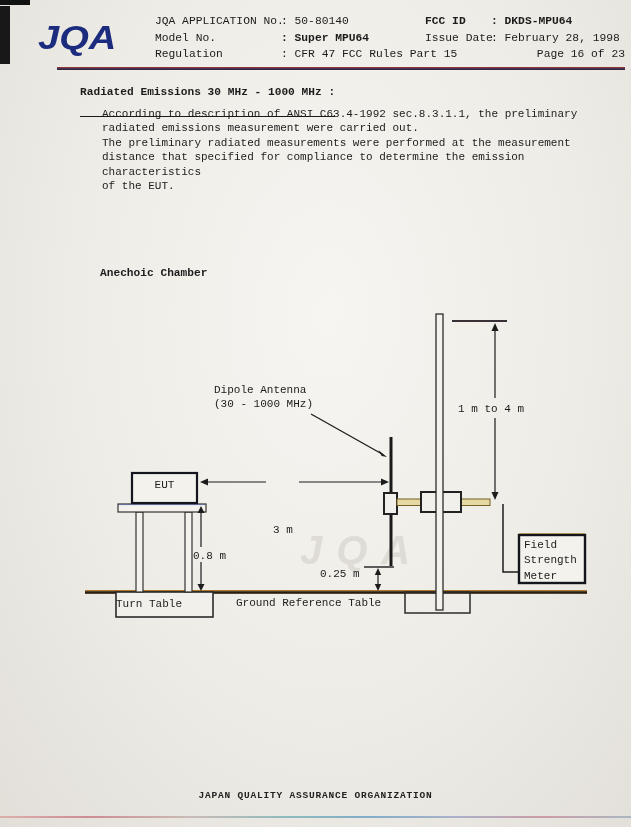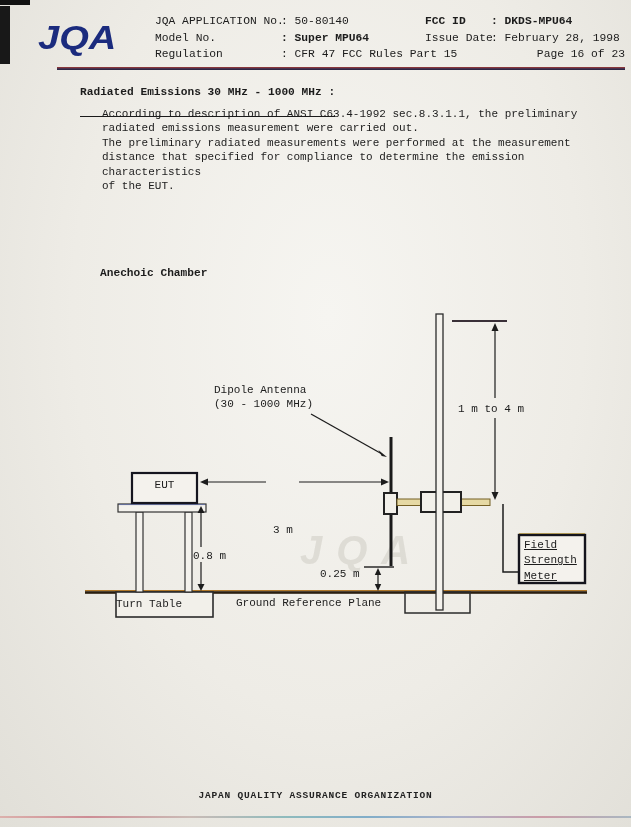--- a/index.html
+++ b/index.html
@@ -47,21 +47,21 @@
   
   .dlabel { font-size:11px; line-height:14px; }
   .lbl-dipole { left:214px; top:383px; }
   .lbl-1to4 { left:458px; top:402px; width:74px; text-align:left; }
   .lbl-3m { left:266px; top:475px; width:34px; text-align:center;margin-top:48px; }
   .lbl-08 { left:193px; top:549px; width:42px; }
   .lbl-025 { left:320px; top:567px; width:48px; }
   .lbl-eut { left:132px; top:478px; width:65px; text-align:center; }
   .lbl-turntable { left:116px; top:597px; width:118px; text-align:left; }
   .lbl-grp { left:236px; top:596px; }
-  .lbl-fsm { left:524px; top:538px; line-height:15.4px;text-decoration:underline; }
+  .lbl-fsm { left:524px; top:538px; line-height:15.4px; }
   .watermark { left:300px; top:528px; width:200px;
     font-family:"Liberation Sans",sans-serif; font-weight:900; font-style:italic;
     font-size:40px; letter-spacing:14px; color:rgba(195,192,183,0.42); z-index:1; }
 
   svg.diagram { left:0; top:0; z-index:2; position:absolute; }
   .txt { z-index:3; }
 
   
   .footer { left:0; top:790px; width:631px; text-align:center;
     font-family:Liberation Mono, monospace;
@@ -170,18 +170,18 @@
 </svg>
 
 <div class="abs dlabel preline lbl-dipole txt">Dipole Antenna
 (30 - 1000 MHz)</div>
 <div class="abs dlabel lbl-1to4 txt">1 m to 4 m</div>
 <div class="abs dlabel lbl-3m txt">3 m</div>
 <div class="abs dlabel lbl-08 txt">0.8 m</div>
 <div class="abs dlabel lbl-025 txt">0.25 m</div>
 <div class="abs dlabel lbl-eut txt">EUT</div>
 <div class="abs dlabel lbl-turntable txt">Turn Table</div>
-<div class="abs dlabel lbl-grp txt">Ground Reference Plane</div>
+<div class="abs dlabel lbl-grp txt">Ground Reference Table</div>
 <div class="abs dlabel preline lbl-fsm txt">Field
 Strength
 Meter</div>
 
 <div class="abs footer txt">JAPAN QUALITY ASSURANCE ORGANIZATION</div>
 
 </body></html>

